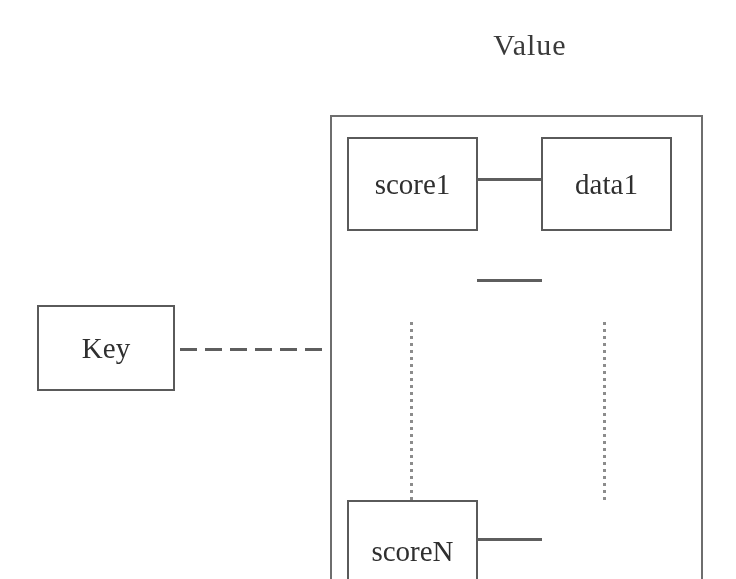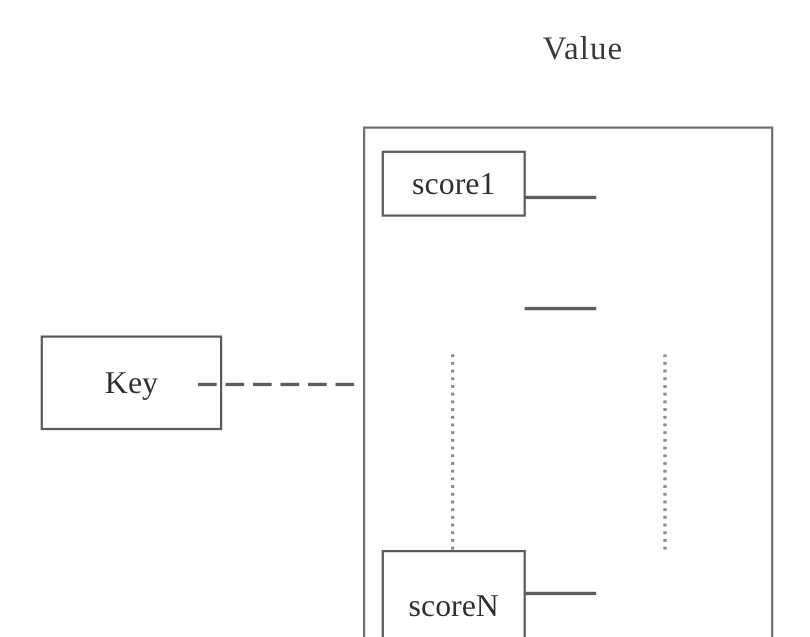--- a/index.html
+++ b/index.html
@@ -56,41 +56,41 @@
     color: #2f2f2f;
     white-space: nowrap;
     letter-spacing: 0px;
     font-family: "Liberation Serif", "DejaVu Serif", serif;
   }
 
   
   #key-box {
     left: 37px;
     top: 293px;
-    width: 165px;
+    width: 138px;
     height: 86px;
     border-width: 2px;
   }
 
   
   #value-container {
     position: absolute;
     left: 330px;
     top: 103px;
     width: 373px;
     height: 471px;
     box-sizing: border-box;
     background: #ffffff;
     border: 2px solid #6e6e6e;
   }
 
   
   .pair-box {
     width: 131px;
-    height: 60px;
+    height: 94px;
   }
   .score-col { left: 347px; }
   .data-col  { left: 541px; }
 
   #score1-box, #data1-box { top: 125px; }
   #score2-box, #data2-box { top: 226px; }
   #scoreN-box, #dataN-box { top: 488px; height: 102px; }
 
   
   .connector-h {
@@ -141,20 +141,23 @@
   </div>
 
   <div id="key-link"></div>
 
   <div id="value-container"></div>
 
   <div class="box pair-box score-col" id="score1-box">
     <span class="label">score1</span>
   </div>
   <div class="connector-h" id="conn1"></div>
+  <div class="box pair-box data-col" id="data1-box">
+    <span class="label">data1</span>
+  </div>
 
   <div class="connector-h" id="conn2"></div>
 
   <div class="dots-v" id="dots-score"></div>
   <div class="dots-v" id="dots-data"></div>
 
   <div class="box pair-box score-col" id="scoreN-box">
     <span class="label">scoreN</span>
   </div>
   <div class="connector-h" id="connN"></div>

